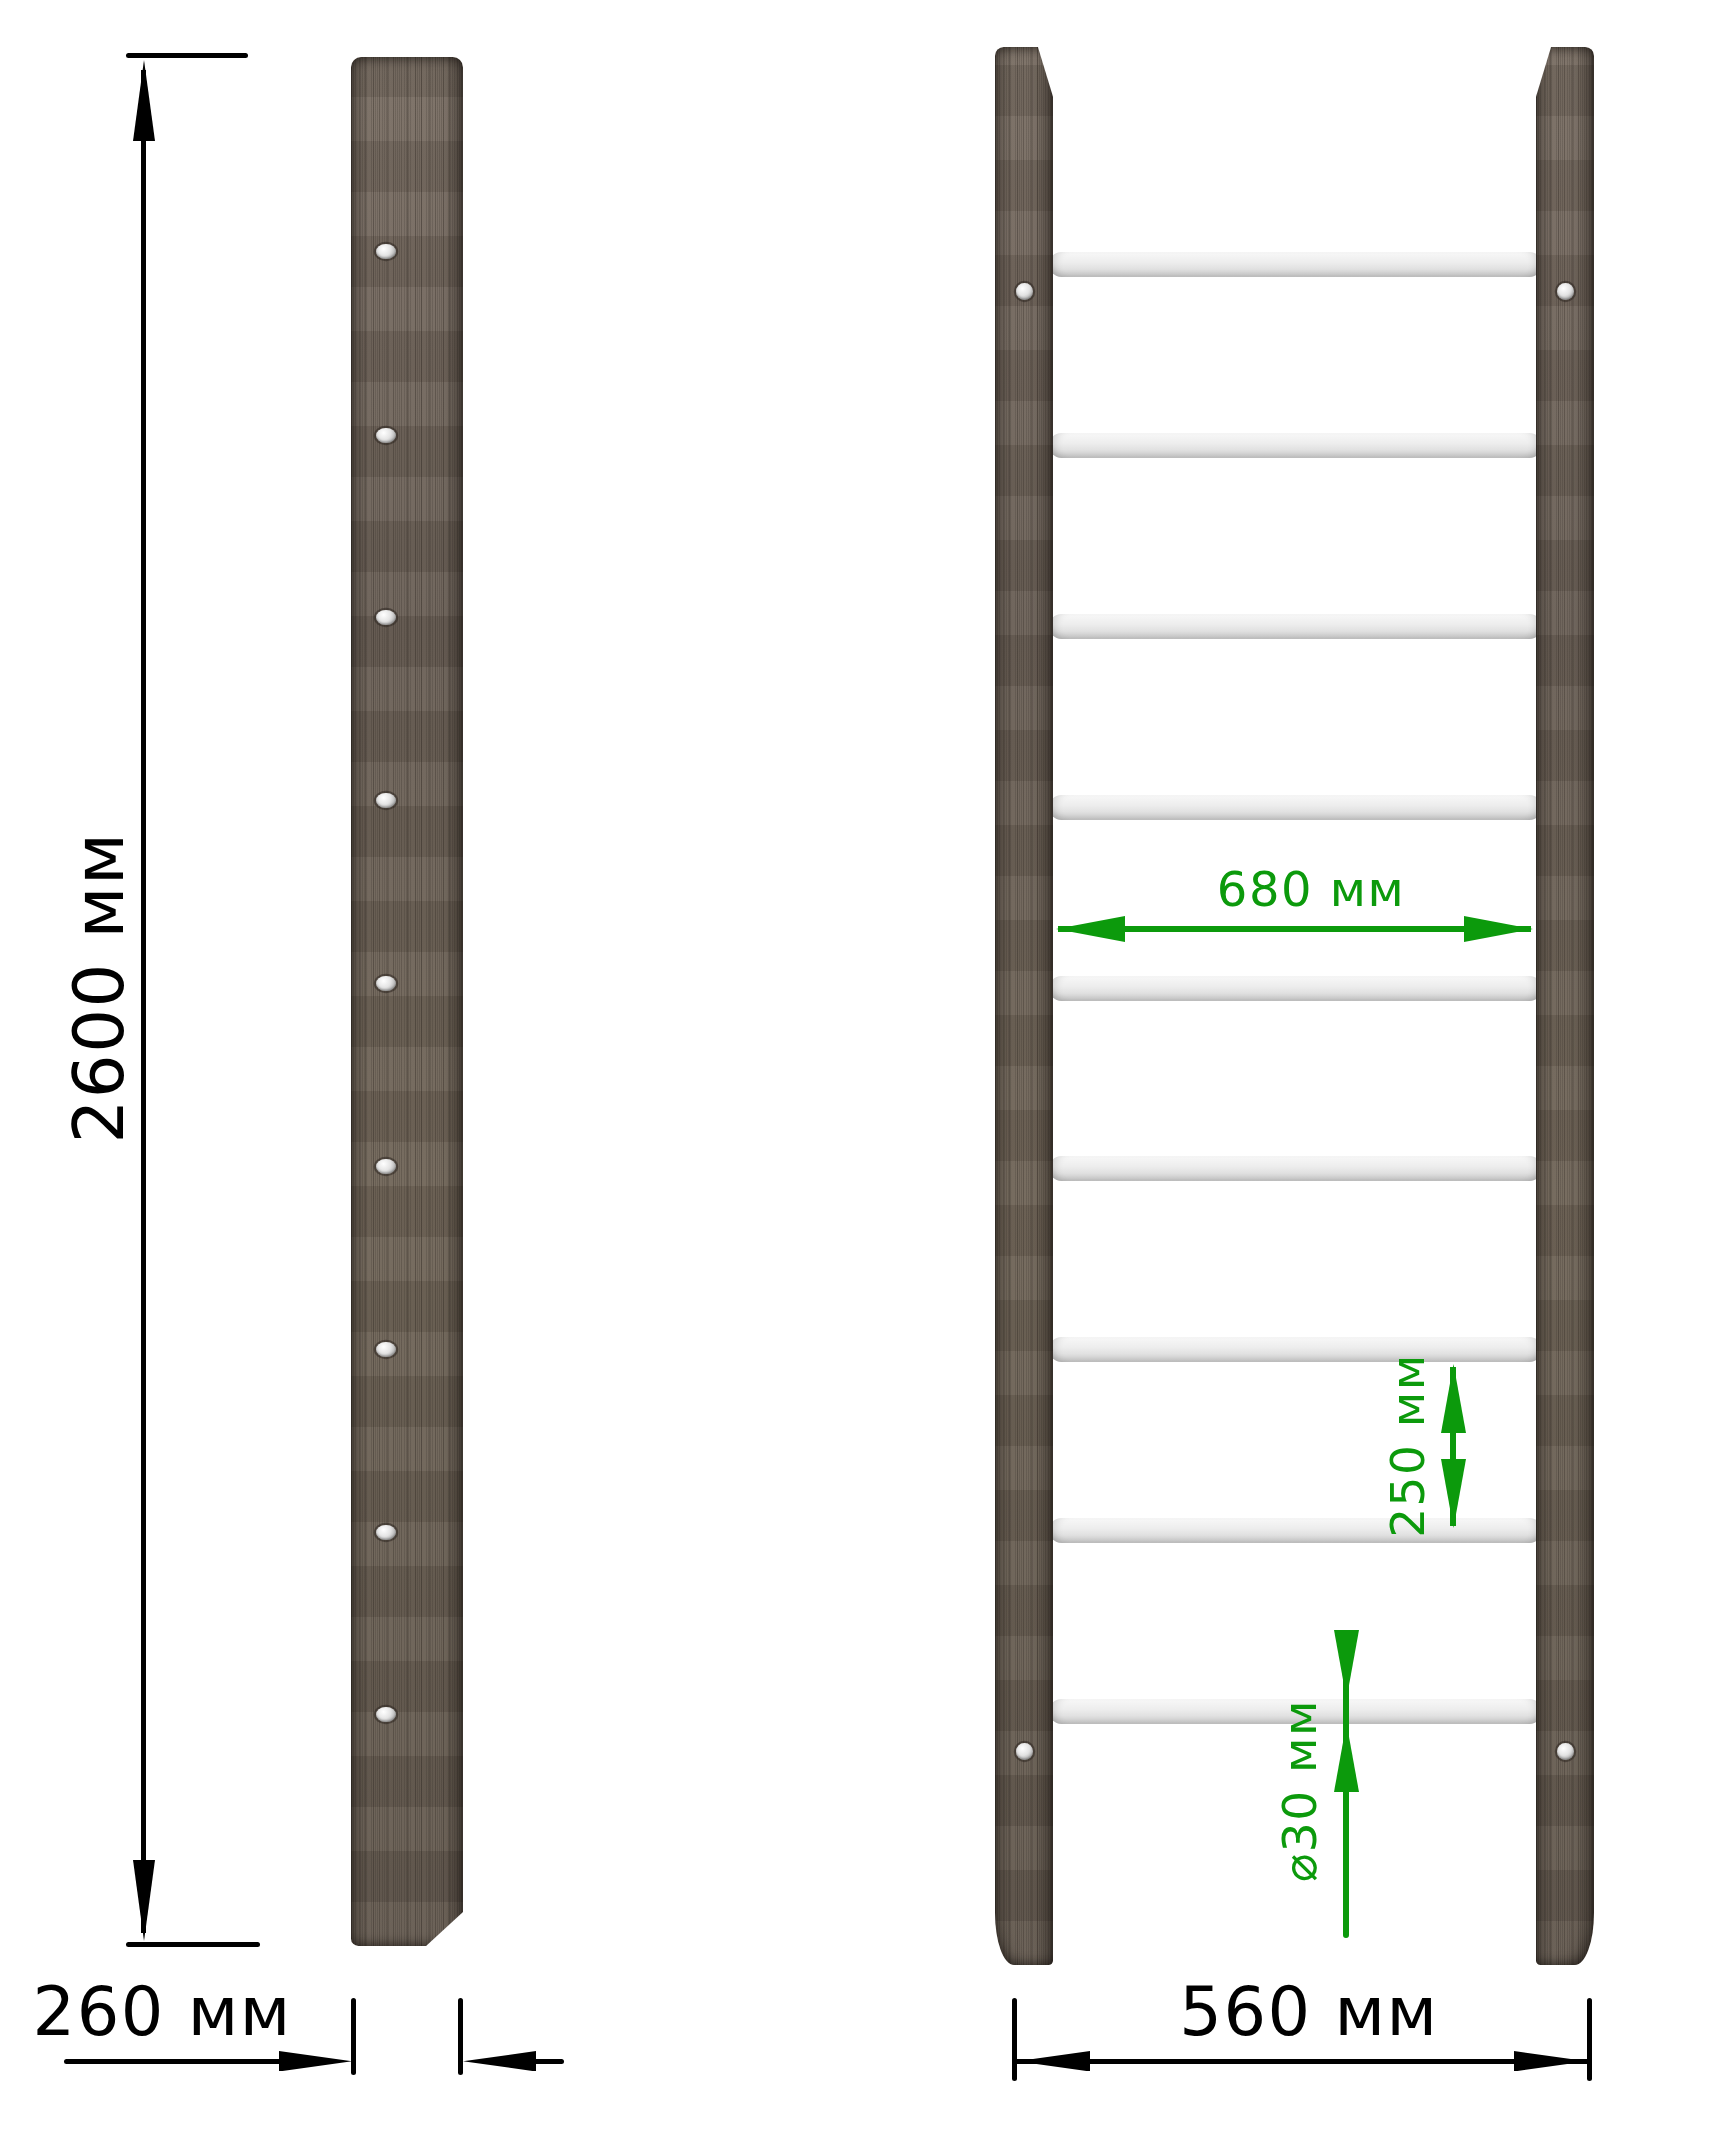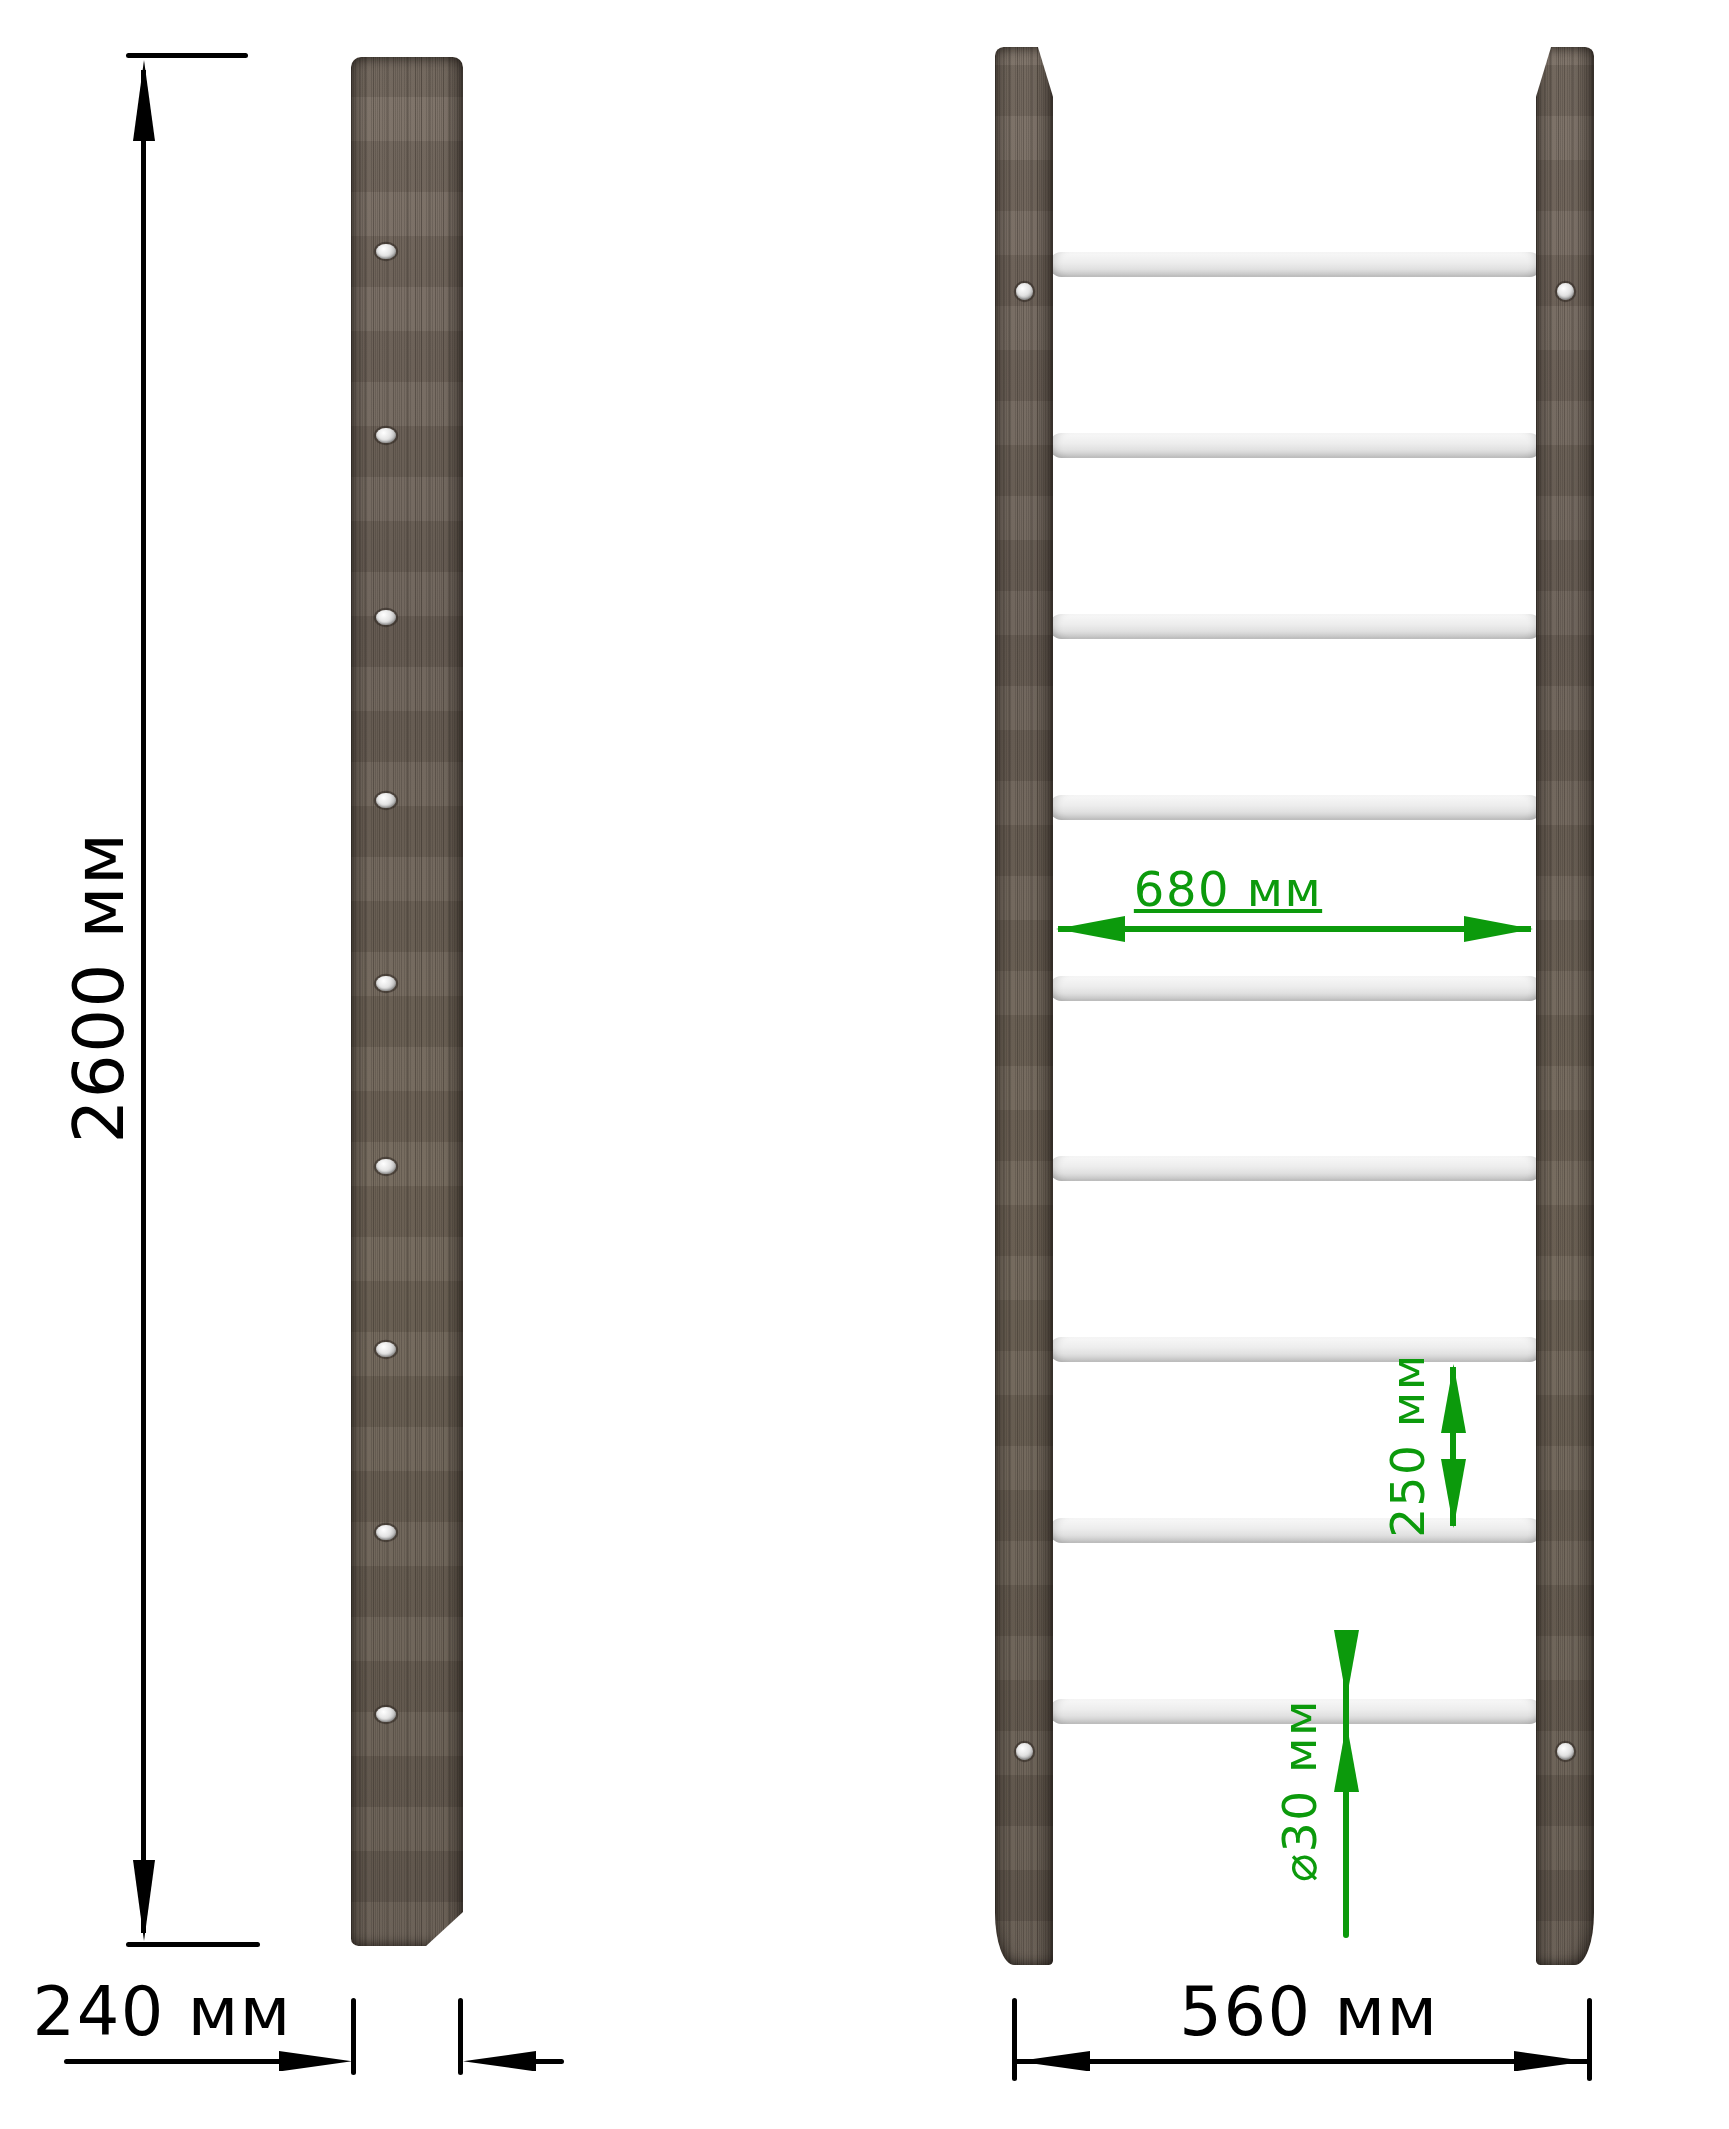--- a/index.html
+++ b/index.html
@@ -83,21 +83,21 @@
   <div>
     <div class="dline" style="left:126px;top:53px;width:122px;height:5.1px;border-radius:2.9px;"></div>
     <div class="dline" style="left:126px;top:1942px;width:134px;height:5.1px;border-radius:2.9px;"></div>
     <div class="dline" style="left:141px;top:70px;width:5.1px;height:1863px;"></div>
     <div class="ah pt-up" style="left:133px;top:60px;width:22px;height:81px;"></div>
     <div class="ah pt-down" style="left:133px;top:1860px;width:22px;height:81px;"></div>
     <div class="dim-label black-lg rot" style="left:-119px;top:948px;width:436px;font-size:69px;">2600 мм</div>
   </div>
 
   <div>
-    <div class="dim-label black-lg" style="left:16.7px;top:1973px;width:291px;">240 мм</div>
+    <div class="dim-label black-lg" style="left:16.7px;top:1973px;width:291px;">260 мм</div>
     <div class="dline" style="left:64px;top:2059px;width:220px;height:5.1px;border-radius:2.9px;"></div>
     <div class="ah pt-right" style="left:279px;top:2051px;width:73px;height:20.4px;"></div>
     <div class="dline" style="left:351px;top:1998px;width:5.1px;height:77px;border-radius:2.9px;"></div>
     <div class="dline" style="left:458px;top:1998px;width:5.1px;height:77px;border-radius:2.9px;"></div>
     <div class="ah pt-left" style="left:463px;top:2051px;width:73px;height:20.4px;"></div>
     <div class="dline" style="left:529px;top:2059px;width:35px;height:5.1px;border-radius:2.9px;"></div>
   </div>
 
   <div>
     <div class="rung" style="top:252px;"></div>
@@ -113,21 +113,21 @@
     <div class="wood stile-left"></div>
     <div class="wood stile-right"></div>
 
     <div class="screw front" style="left:1016px;top:283px;"></div>
     <div class="screw front" style="left:1557px;top:283px;"></div>
     <div class="screw front" style="left:1016px;top:1743px;"></div>
     <div class="screw front" style="left:1557px;top:1743px;"></div>
   </div>
 
   <div>
-    <div class="dim-label green-md" style="left:1010px;top:862px;width:436px;font-size:48px;text-decoration:underline;">680 мм</div>
+    <div class="dim-label green-md" style="left:1093px;top:862px;width:436px;font-size:48px;">680 мм</div>
     <div class="gline" style="left:1058px;top:926px;width:473px;height:5.8px;"></div>
     <div class="gah pt-left" style="left:1056px;top:916px;width:69px;height:26px;"></div>
     <div class="gah pt-right" style="left:1464px;top:916px;width:69px;height:26px;"></div>
   </div>
 
   <div>
     <div class="gline" style="left:1450px;top:1367px;width:5.8px;height:159px;"></div>
     <div class="gah pt-up" style="left:1441px;top:1364px;width:25px;height:69px;"></div>
     <div class="gah pt-down" style="left:1441px;top:1459px;width:25px;height:69px;"></div>
     <div class="dim-label green-md rot" style="left:1225px;top:1418px;width:364px;">250 мм</div>

